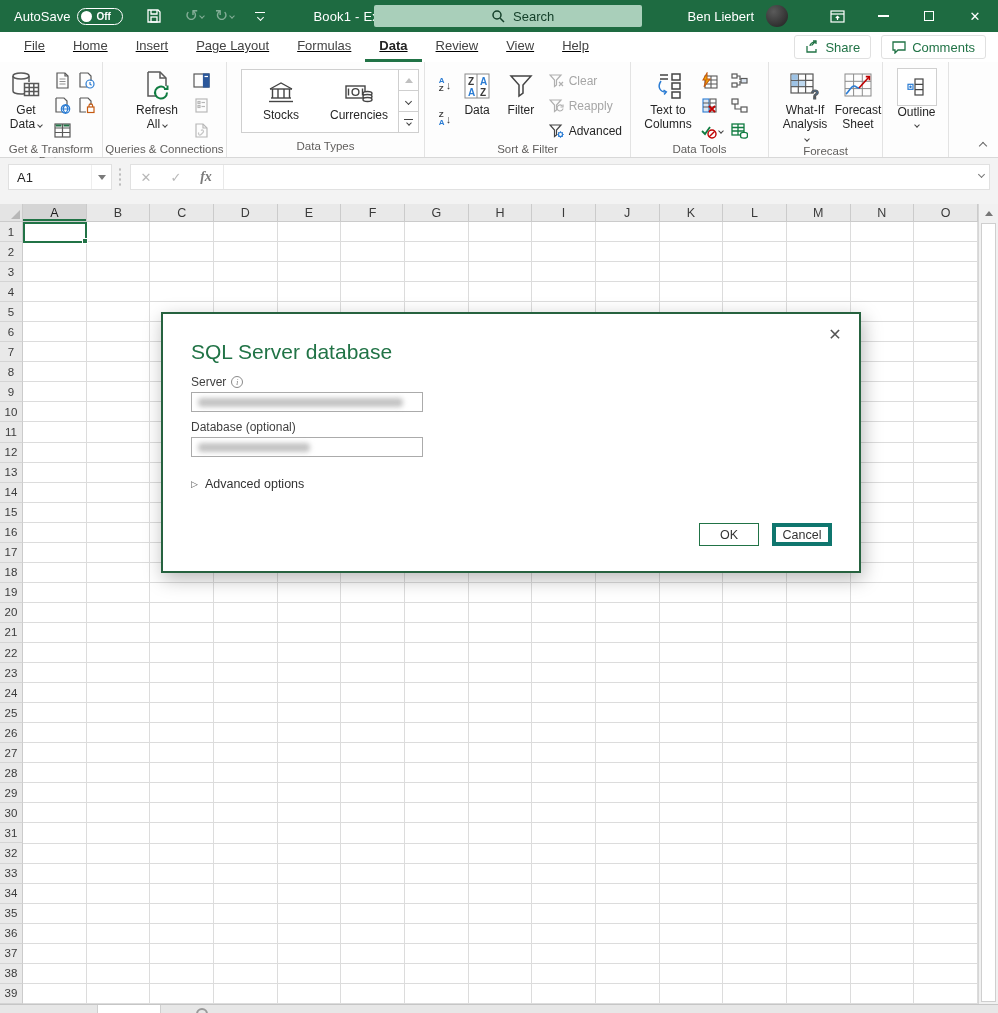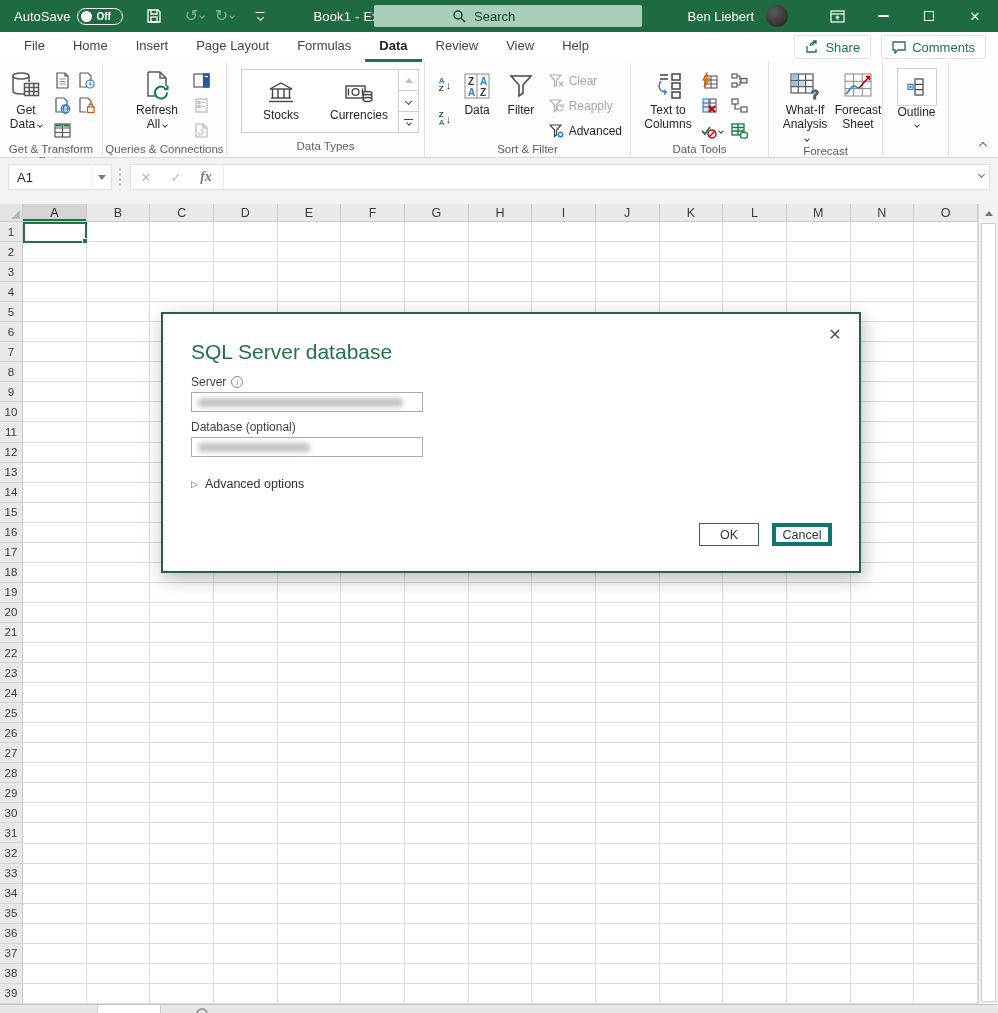--- a/index.html
+++ b/index.html
@@ -19,33 +19,33 @@
   .dim { opacity:.45; }
   .glyph16 { font-size:16px; line-height:1; }
   .cv { width:6px; height:6px; border-right:1.4px solid currentColor; border-bottom:1.4px solid currentColor;
     transform:rotate(45deg); display:inline-block; }
   .cv-up { transform:rotate(-135deg); }
   .qat-line { display:flex; flex-direction:column; align-items:center; gap:2px; }
   .qat-line .bar { width:10px; height:1.5px; background:currentColor; }
   .doc-title { margin-left:38px; letter-spacing:.2px; }
   .searchbox { position:absolute; left:374px; top:5px; width:268px; height:22px;
     background:#a9cfba; border-radius:2px; display:flex; align-items:center; gap:8px;
-    padding-left:78px; color:#14402a; font-size:13px; cursor:text; }
+    padding-left:117px; color:#14402a; font-size:13px; cursor:text; }
   .tb-right { position:absolute; right:0; top:0; height:32px; display:flex; align-items:center; }
   .user-name { margin-right:12px; font-size:13px; }
   .avatar { width:22px; height:22px; border-radius:50%;
     background:radial-gradient(circle at 35% 30%, #5a5a5a, #1f1f1f); margin-right:26px; }
   .winbtn { width:46px; height:32px; display:flex; align-items:center; justify-content:center; color:#fff; }
   .min-bar { width:11px; height:1.5px; background:#fff; }
   .max-box { width:10px; height:10px; border:1.2px solid #fff; }
 
   
   .tabrow { position:absolute; left:0; top:32px; width:998px; height:30px; background:#fff;
     display:flex; align-items:center; }
-  #tabs { display:flex; height:100%; margin-left:10px; }
+  #tabs { display:flex; height:100%; margin-left:10px;text-decoration:underline; }
   .tab { padding:0 14px; display:flex; align-items:center; font-size:13px; color:#444;
     border-bottom:3px solid transparent; cursor:default; }
   .tab.active { color:#242424; font-weight:bold; border-bottom:3px solid #217346; }
   .tr-right { margin-left:auto; display:flex; gap:10px; margin-right:12px; }
   .pillbtn { height:24px; border:1px solid #e0e0e0; border-radius:3px; background:#fff;
     display:flex; align-items:center; gap:6px; padding:0 10px; color:#217346; font-size:13px; }
 
   
   .ribbon { position:absolute; left:0; top:62px; width:998px; height:96px; background:#fdfdfd;
     border-bottom:1px solid #d8d8d8; display:flex; }

